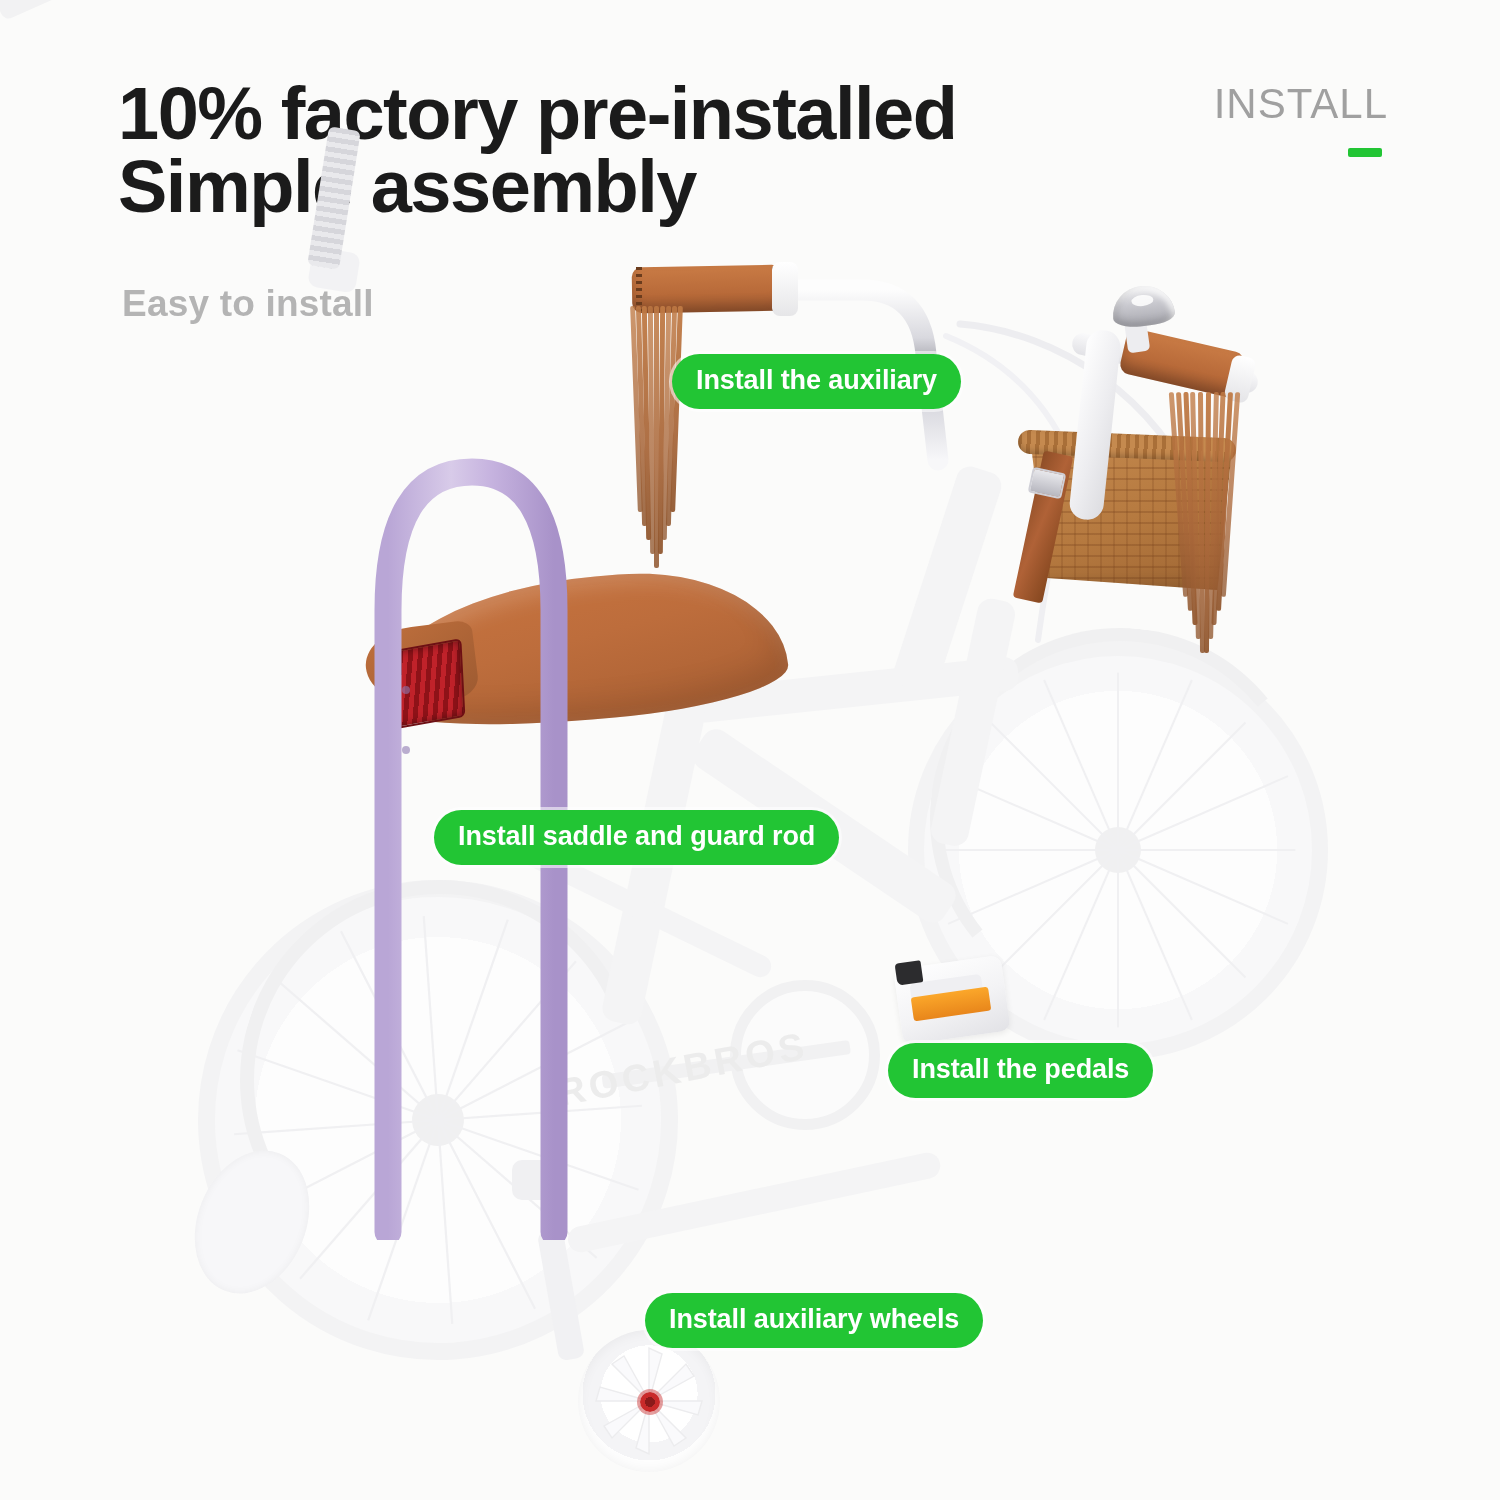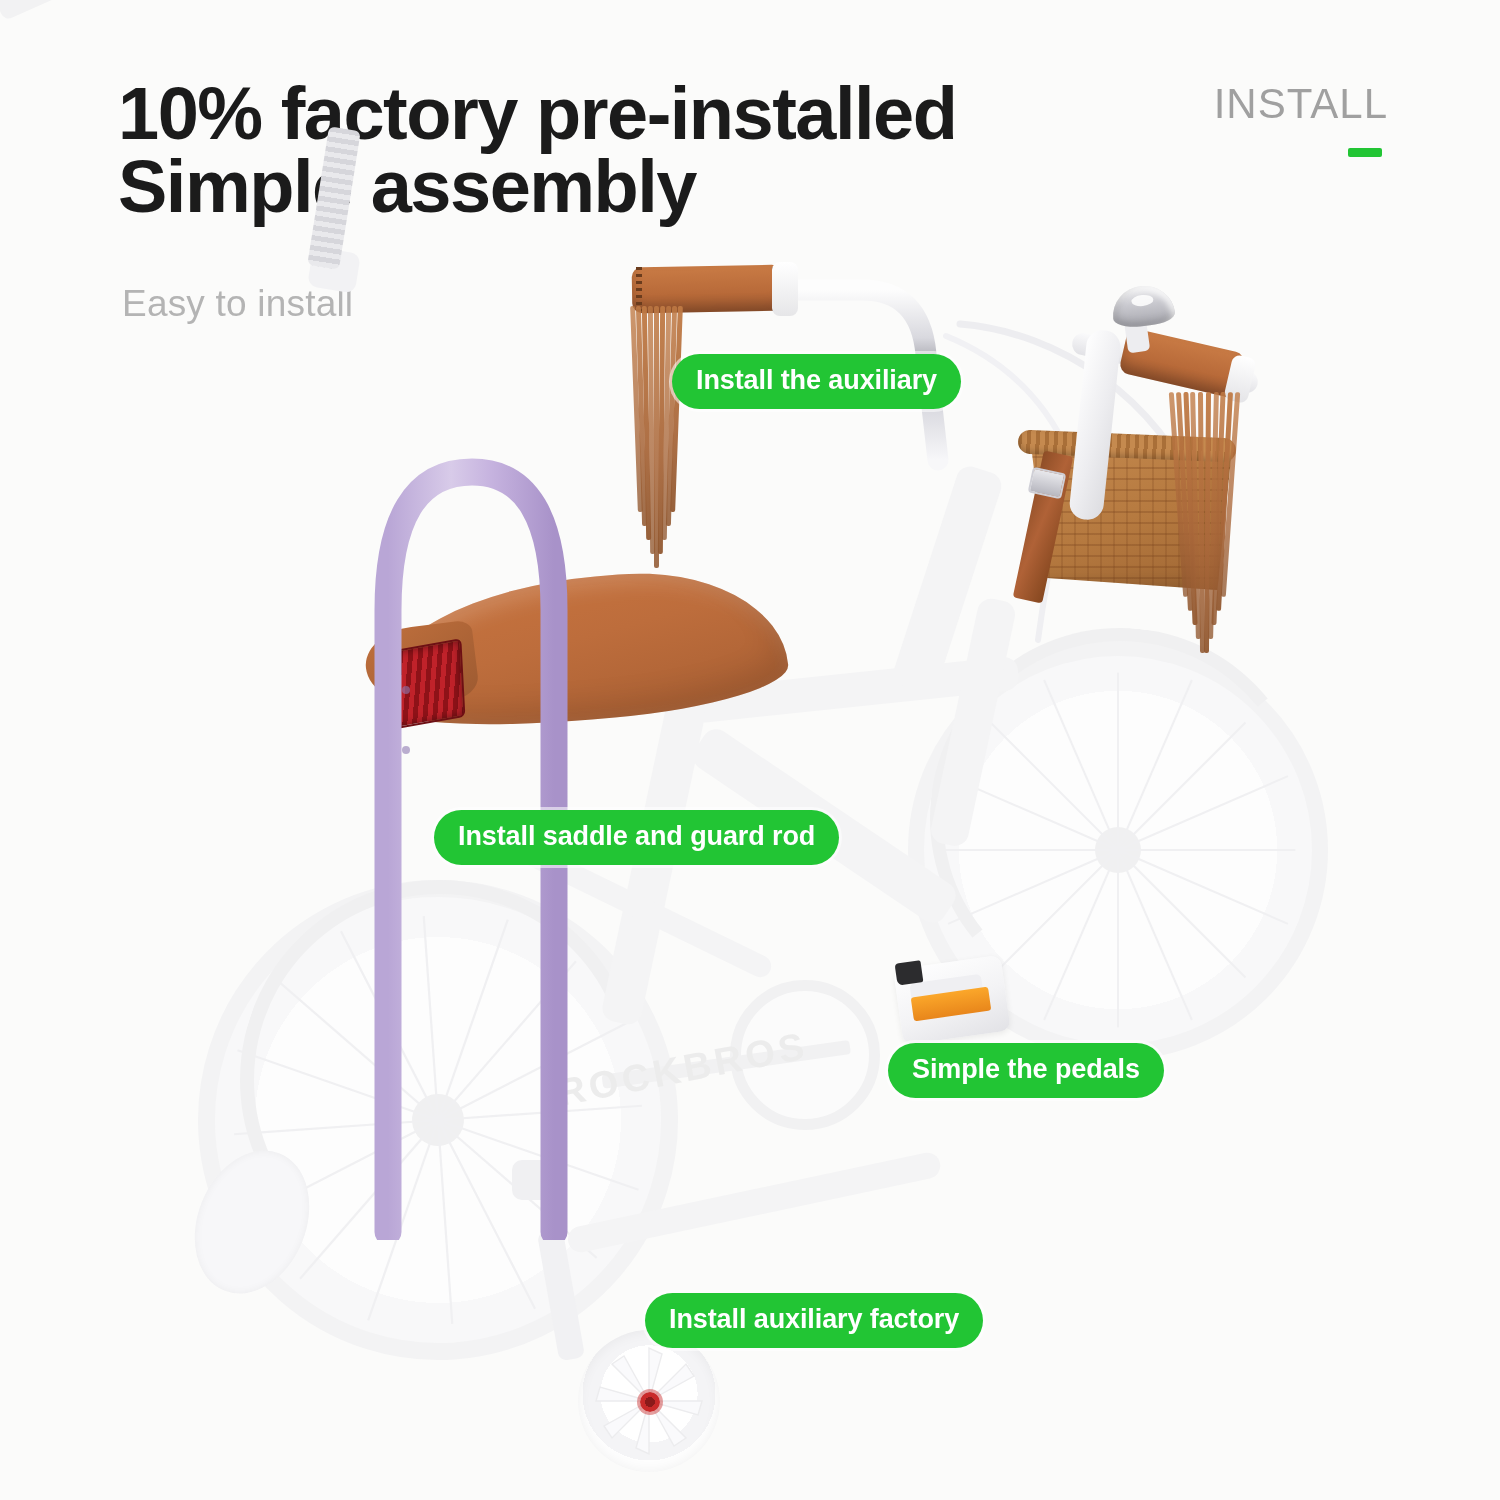--- a/index.html
+++ b/index.html
@@ -13,21 +13,21 @@
   #canvas{position:absolute;inset:0;width:1500px;height:1500px;overflow:hidden;background:#fbfbfa;}
 
   
   .headline{
     position:absolute;left:118px;top:78px;width:1010px;
     font-size:74px;line-height:0.98;font-weight:700;color:#1b1b1b;
     letter-spacing:-1.5px;white-space:pre-line;
   }
   .subhead{
     position:absolute;left:122px;top:283px;
-    font-size:37px;font-weight:400;color:#b4b4b4;letter-spacing:.2px;
+    font-size:37px;font-weight:700;color:#b4b4b4;letter-spacing:.2px;
   }
   .corner-word{
     position:absolute;right:112px;top:80px;
     font-size:42px;font-weight:500;color:#a0a0a0;letter-spacing:1px;
   }
   .corner-dash{
     position:absolute;right:118px;top:148px;
     width:34px;height:9px;border-radius:2px;background:#22c534;
   }
 
@@ -462,16 +462,16 @@
           <path d="M71,71 L34,108 L26,96 Z"></path>
         <path d="M71,71 L18,71 L22,57 Z"></path>
           <path d="M71,71 L34,34 L46,26 Z"></path>
       </g>
     </svg>
   </div>
   <div id="training-hub"></div>
 
   <div class="pill" id="pill-handlebar">Install the auxiliary</div>
   <div class="pill" id="pill-saddle">Install saddle and guard rod</div>
-  <div class="pill" id="pill-pedals">Simple the pedals</div>
-  <div class="pill" id="pill-wheels">Install auxiliary factory</div>
+  <div class="pill" id="pill-pedals">Install the pedals</div>
+  <div class="pill" id="pill-wheels">Install auxiliary wheels</div>
 
 </div>
 
 </body></html>

